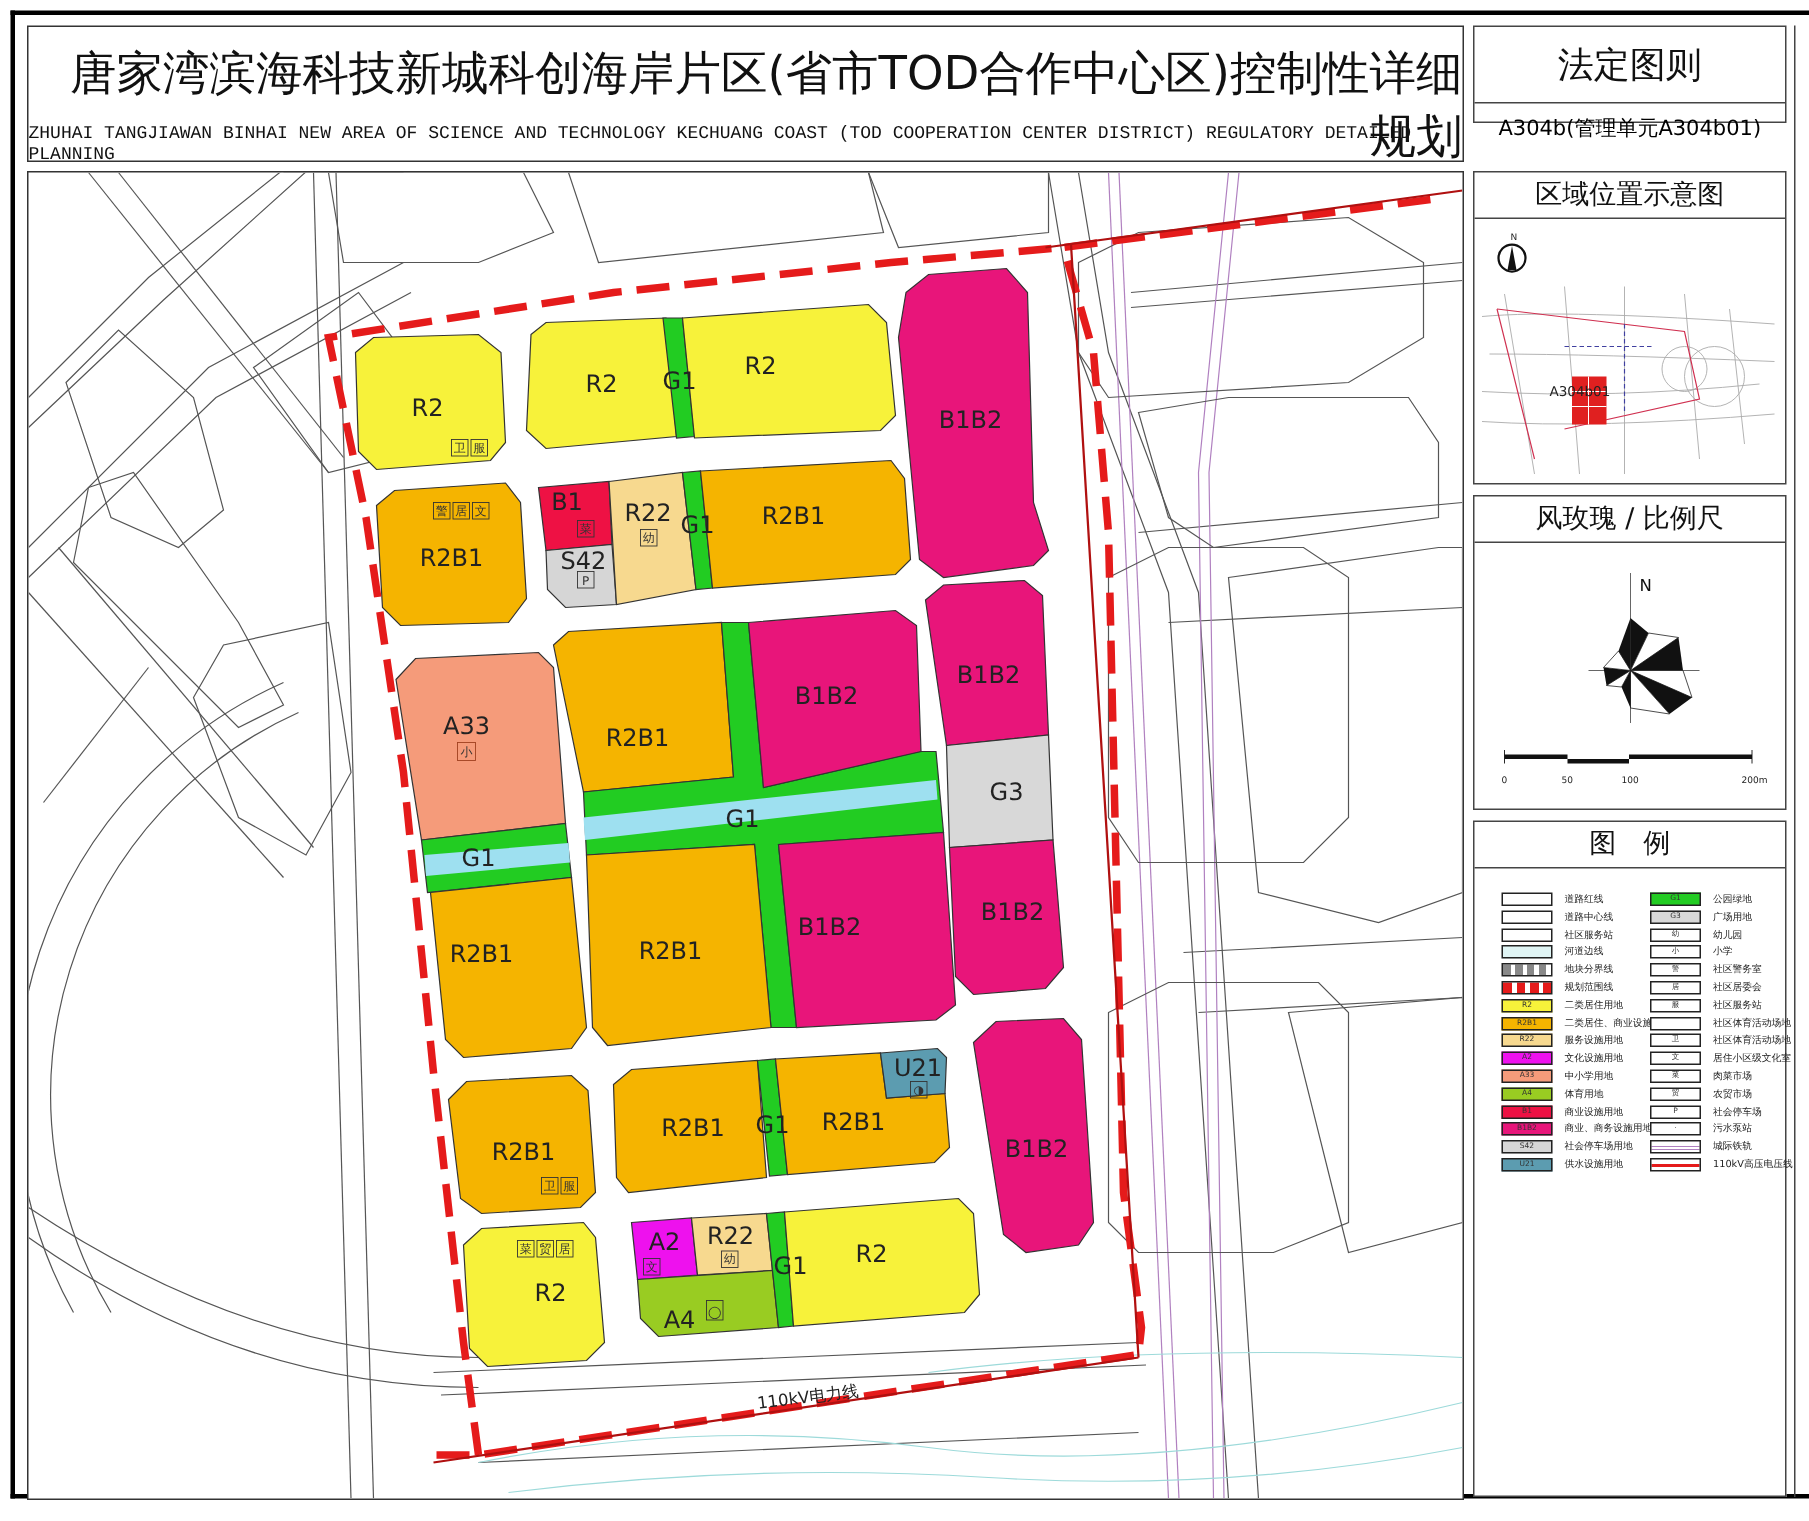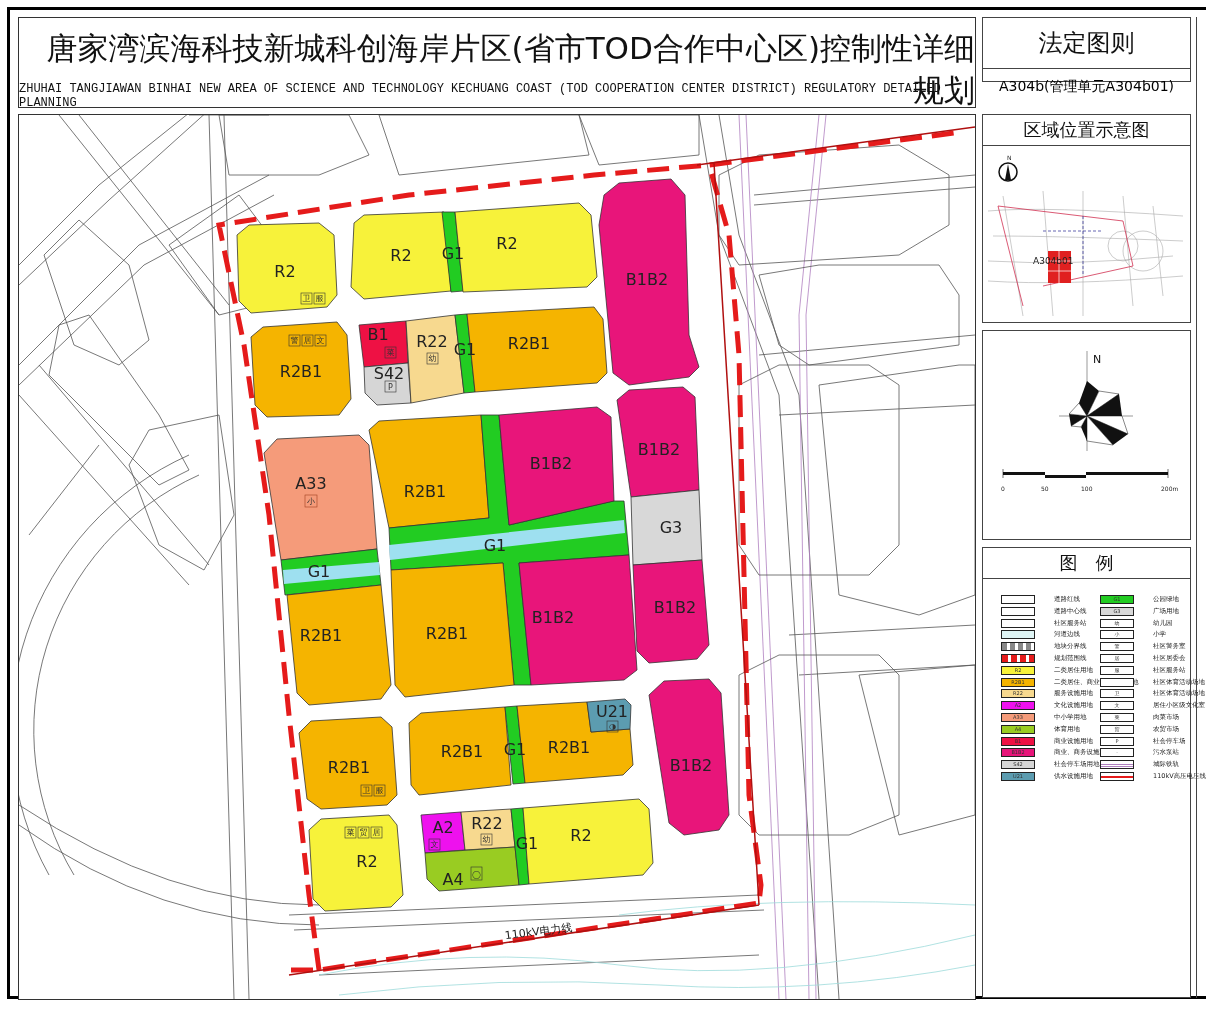--- a/index.html
+++ b/index.html
@@ -11,21 +11,21 @@
   .map-box{position:absolute;left:18px;top:114px;width:956px;height:884px;border:1px solid #333;background:#fff;overflow:hidden;}
   .map-svg{position:absolute;left:0;top:0;}
   .side-col{position:absolute;left:982px;top:17px;width:209px;}
   .panel{position:absolute;left:0;width:209px;border:1px solid #444;background:#fff;box-sizing:border-box;}
   .panel-head{border-bottom:1px solid #444;text-align:center;color:#111;}
   .legal-title{height:50px;line-height:50px;font-size:24px;}
   .legal-sub{height:35px;line-height:35px;font-size:14px;text-align:center;}
   .section-head{height:30px;line-height:30px;font-size:18px;}
   .leg-row{position:absolute;height:11px;font-size:6.5px;color:#222;display:flex;align-items:center;}
   .leg-sw{width:34px;height:9px;border:1px solid #222;box-sizing:border-box;font-size:5px;text-align:center;line-height:7px;color:#333;}
-  .leg-label{margin-left:19px;white-space:nowrap;}
+  .leg-label{margin-left:8px;white-space:nowrap;}
   .right-strip{position:absolute;left:1196px;top:17px;width:10px;height:981px;border-left:1px solid #444;}
   .parcel-label{font-family:"DejaVu Sans",sans-serif;font-size:16px;fill:#222;}
   .fac{font-size:8px;fill:#333;}
 </style>
 </head>
 <body>
 
 <div class="frame"></div>
 
 <div class="title-box">
@@ -293,20 +293,21 @@
           <path d="M15 60 L140 75 L150 120 L60 140"></path>
       </g>
       <path d="M60 85 L120 85 M100 70 L100 130" stroke="#4040a0" stroke-width="0.8" stroke-dasharray="3 2" fill="none"></path>
       <rect x="65" y="105" width="23" height="32" fill="#e02020"></rect>
       <path d="M65 115 L88 115 M65 125 L88 125 M76 105 L76 137" stroke="#fff" stroke-width="0.7"></path>
       <text x="50" y="118" font-size="9" fill="#222">A304b01</text>
     </svg>
   </div>
 
   <div class="panel" style="top:313px;height:210px;">
+    <div class="panel-head section-head">风玫瑰 / 比例尺</div>
     <svg width="207" height="178" viewBox="0 0 207 178">
       <line x1="104" y1="20" x2="104" y2="120" stroke="#555" stroke-width="0.6"></line>
       <line x1="76" y1="85" x2="150" y2="85" stroke="#555" stroke-width="0.6"></line>
       <text x="110" y="32" font-size="11" fill="#111">N</text>
       <g>
         <path d="M104 85 L104 50 L116 60 Z" fill="#111"></path>
         <path d="M104 85 L116 60 L136 63 Z" fill="#fff" stroke="#111" stroke-width="0.5"></path>
         <path d="M104 85 L136 63 L139 85 Z" fill="#111"></path>
         <path d="M104 85 L139 85 L145 103 Z" fill="#fff" stroke="#111" stroke-width="0.5"></path>
         <path d="M104 85 L145 103 L130 114 Z" fill="#111"></path>

